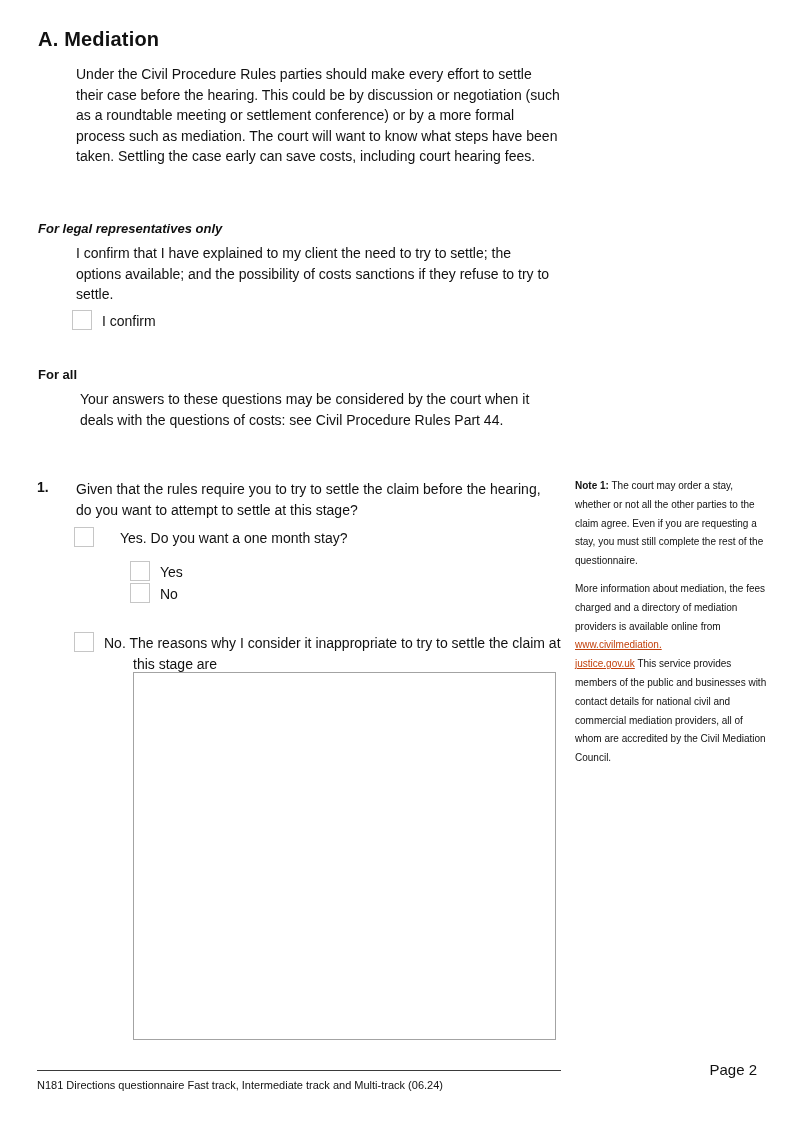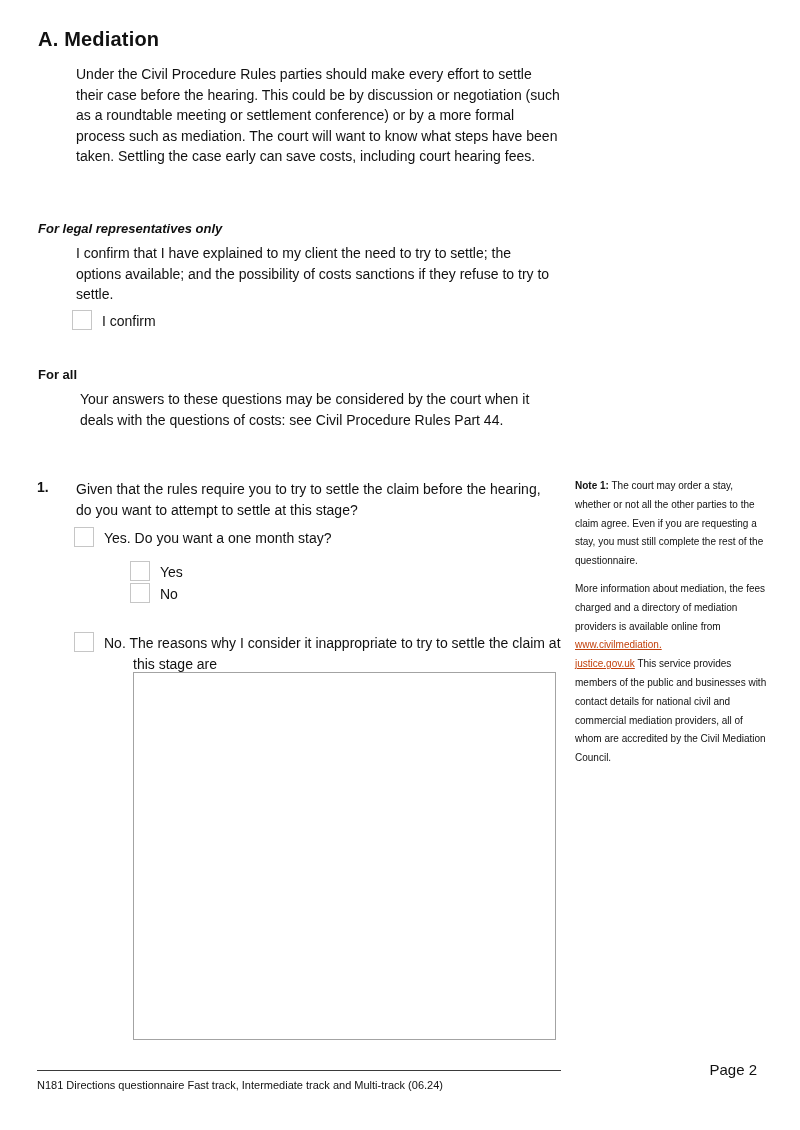--- a/index.html
+++ b/index.html
@@ -27,21 +27,21 @@
   .q1-text { margin-left:39px; width:482px; line-height:20.5px; }
 
   .cb-row { display:flex; align-items:flex-start; }
   .cb {
     width:18px; height:18px; border:1px solid #c6c6c6; background:#ffffff;
     flex:0 0 auto; margin-right:10px; cursor:pointer;
   }
   .cb-label { padding-top:1px; line-height:20.5px; }
 
   .confirm-row { left:72px; top:310px; }
-  .opt-yes     { left:74px;  top:527px; }
+  .opt-yes     { left:74px;  top:527px;gap:16px; }
   .sub-yes     { left:130px; top:555px;margin-top:6px; }
   .sub-no      { left:130px; top:583px; }
   .opt-no      { left:74px;  top:632px; }
   .opt-no .cb-label { width:440px; padding-left:29px; text-indent:-29px; }
 
   .reasons {
     left:133px; top:672px; width:423px; height:368px;
     border:1px solid #a3a3a3; background:#fff; resize:none; outline:none;
     font-family:"Liberation Sans","DejaVu Sans",sans-serif; font-size:14px;
     box-sizing:border-box; padding:6px;

